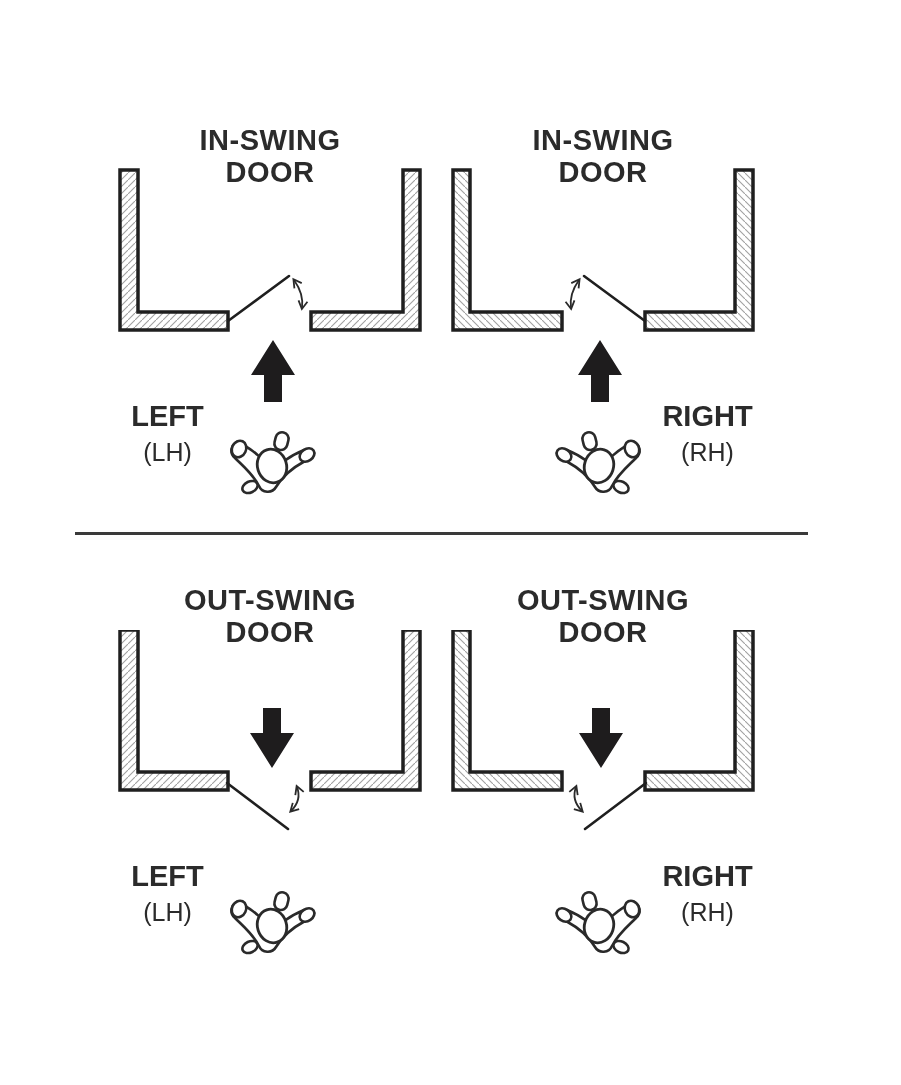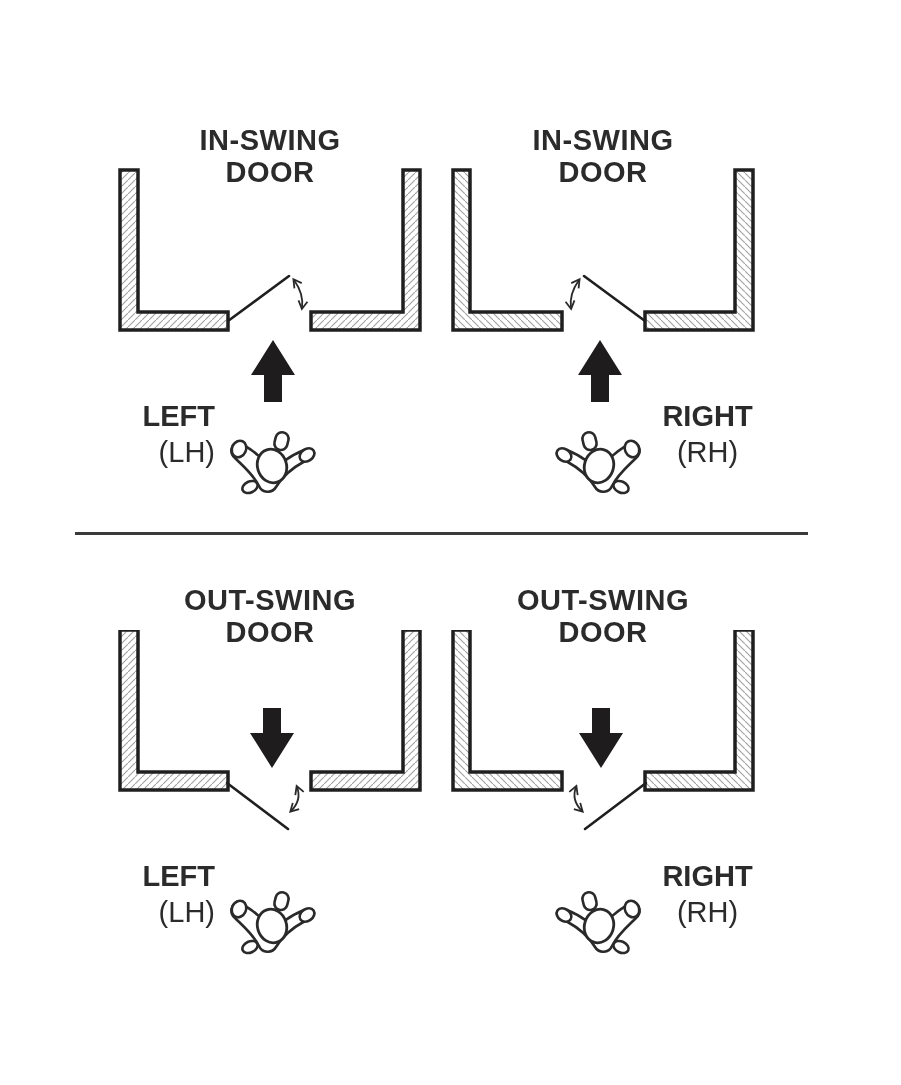--- a/index.html
+++ b/index.html
@@ -22,24 +22,24 @@
     font-weight: bold; font-size: 29px; line-height: 32px;
     letter-spacing: 0.5px;
   }
 
   .diagram { position: absolute; left: 0; }
   .diagram-in  { top: 58px; }
   .diagram-out { top: 62px; }
   .mirror { transform: scaleX(-1); }
 
   .hand-label-block { position: absolute; top: 290px; text-align: center; color: #2b2b2b; }
-  .hand-left  { left: 20px;  width: 95px; text-align: right; }
+  .hand-left  { left: 20px;  width: 95px; }
   .hand-right { left: 212px; width: 125px; text-align: center; }
   .hand-name { font-size: 29px; font-weight: bold;  line-height: 36px; }
-  .hand-abbr { font-size: 29px; font-weight: normal; line-height: 36px; }
+  .hand-abbr { font-size: 25px; font-weight: normal; line-height: 36px; }
 
   .person { position: absolute; top: 322px; }
   .person-left  { left: 127px; }
   .person-right { left: 121px; }
 
   .divider {
     position: absolute; left: 75px; top: 532px;
     width: 733px; height: 3px; background: #3a3a3a;
   }
 </style>

